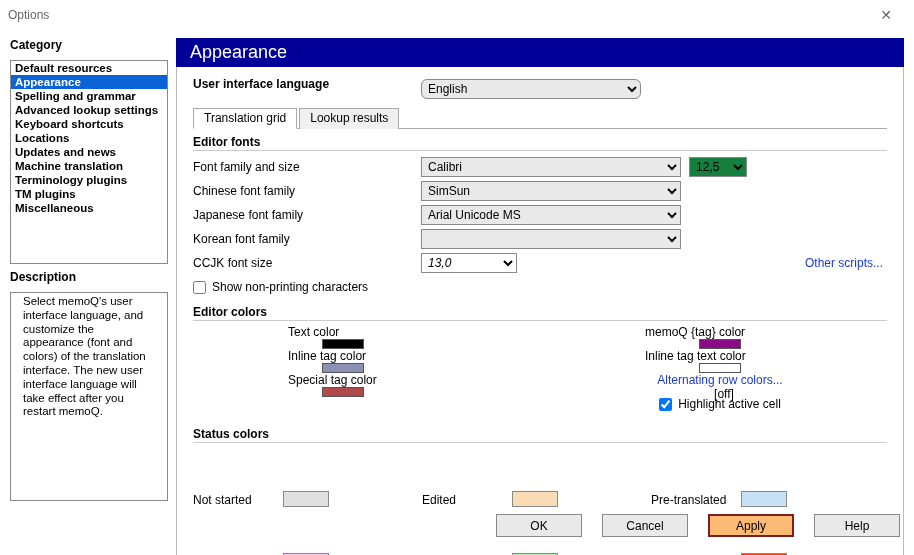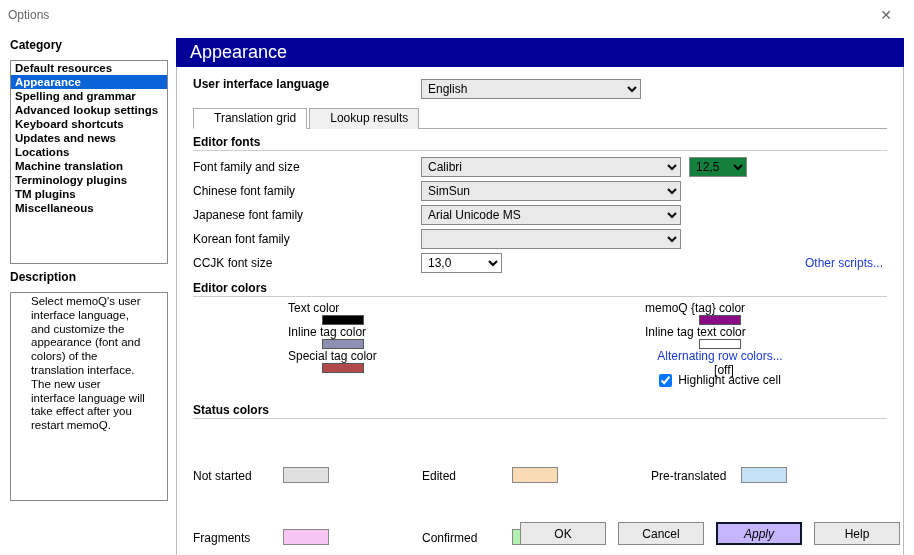--- a/index.html
+++ b/index.html
@@ -6,71 +6,71 @@
 body { background: #fff; font-size: 12px; color: #000; width: 914px; height: 555px; overflow: hidden; position: relative; }
 .titlebar { height: 30px; display: flex; align-items: center; padding: 0 8px; color: #666; font-size: 12px; }
 .titlebar .title { flex: 1; }
 .titlebar .close { width: 40px; text-align: center; cursor: pointer; font-size: 14px; color: #666; }
 .content { position: absolute; top: 38px; left: 10px; right: 10px; bottom: 54px; display: flex; gap: 8px; }
 .leftcol { width: 158px; display: flex; flex-direction: column; gap: 6px; }
 .label-hdr { font-weight: bold; font-size: 12px; margin-bottom: 2px; }
 .listbox { border: 1px solid #888; background: #fff; height: 204px; overflow: auto; font-weight: bold; }
 .listbox .item { padding: 0 4px; height: 14px; line-height: 14px; font-size: 11.5px; white-space: nowrap; cursor: default; }
 .listbox .item.selected { background: #0a64d8; color: #fff; }
-.descbox { border: 1px solid #888; background: #fff; flex: 1; padding: 2px 20px; font-size: 11.5px; line-height: 1.2; }
+.descbox { border: 1px solid #888; background: #fff; flex: 1; padding: 2px 12px; font-size: 11.5px; line-height: 1.2; }
 .rightcol { flex: 1; display: flex; flex-direction: column; }
 .banner { background: #000099; color: #fff; font-size: 18px; padding: 4px 14px; font-weight: 400; }
 .panel { border: 1px solid #bbb; border-top: none; padding: 10px 16px 12px 16px; flex: 1; }
 .panel h3 { font-size: 14px; font-weight: bold; margin-bottom: 10px; }
 .row { display: flex; align-items: center; margin-bottom: 6px; }
 .row .lbl { width: 228px; font-size: 12px; }
 select { font-size: 12px; height: 20px; border: 1px solid #888; background: #e9e9e9; padding: 0 2px; }
-.sel-lang { width: 220px; }
+.sel-lang { width: 220px; border-radius: 6px; }
 .tabs { margin-top: 6px; border-bottom: 1px solid #aaa; display: flex; font-size: 12px; }
-.tabs .tab { padding: 2px 10px 3px 20px; border: 1px solid #aaa; border-bottom: none; margin-right: 2px; background: #f0f0f0; cursor: pointer; position: relative; top: 1px; }
+.tabs .tab { padding: 2px 10px 3px 10px; border: 1px solid #aaa; border-bottom: none; margin-right: 2px; background: #f0f0f0; cursor: pointer; position: relative; top: 1px; }
 .tabs .tab.active { background: #fff; border-bottom: 1px solid #fff; }
 .section-hdr { font-weight: bold; font-size: 12px; margin: 6px 0 4px 0; border-bottom: 1px solid #ccc; padding-bottom: 1px; }
 .frow { display: flex; align-items: center; height: 24px; font-size: 12px; }
 .frow .flbl { width: 228px; }
 .sel-font { width: 260px; }
 .sel-size { width: 58px; margin-left: 8px; }
-.sel-sizealone { width: 81px; }
+.sel-sizealone { width: 96px; font-style: italic; }
 .link { color: #1a3bd6; cursor: pointer; }
 .checkbox { display: inline-flex; align-items: center; gap: 6px; font-size: 12px; }
 .checkbox input { width: 13px; height: 13px; }
 .coloritem { display: flex; align-items: center; height: 24px; flex-direction: column; }
 .coloritem .clbl { width: 110px; font-size: 12px; }
 .swatch { width: 42px; height: 16px; border: 1px solid #555; cursor: pointer; }
 .statusrow { display: flex; gap: 0; margin-top: 2px; }
 .statusitem { display: flex; align-items: flex-end; width: 33%; margin-top: 44px; }
 .statusitem .slbl { width: 90px; font-size: 12px; }
 .sswatch { width: 46px; height: 16px; border: 1px solid #888; cursor: pointer; }
-.bottombar { position: absolute; bottom: 10px; right: 14px; display: flex; gap: 12px; }
+.bottombar { position: absolute; bottom: 18px; right: 14px; display: flex; gap: 20px; }
 .btn { width: 86px; height: 23px; border: 1px solid #888; background: #e9e9e9; font-size: 12px; cursor: pointer; display: flex; align-items: center; justify-content: center; }
-.btn.primary { border: 2px solid #0f172a; background: #c4b5fd; font-style: italic; }
+.btn.primary { border: 2px solid #7f1d1d; background: #fdba74; }
 </style>
 </head>
 <body>
 
 <div class="titlebar">
   <span class="title">Options</span>
   <span class="close">✕</span>
 </div>
 
 <div class="content">
   <div class="leftcol">
     <div class="label-hdr">Category</div>
     <div class="listbox" id="catlist">
         <div class="item">Default resources</div>
         <div class="item selected">Appearance</div>
         <div class="item">Spelling and grammar</div>
         <div class="item">Advanced lookup settings</div>
         <div class="item">Keyboard shortcuts</div>
+        <div class="item">Locations</div>
         <div class="item">Updates and news</div>
-        <div class="item">Locations</div>
         <div class="item">Machine translation</div>
         <div class="item">Terminology plugins</div>
         <div class="item">TM plugins</div>
         <div class="item">Miscellaneous</div>
       </div>
     <div class="label-hdr">Description</div>
     <div class="descbox">Select memoQ's user interface language, and customize the appearance (font and colors) of the translation interface. The new user interface language will take effect after you restart memoQ.</div>
   </div>
 
   <div class="rightcol">
@@ -104,20 +104,26 @@
       <div class="frow">
         <span class="flbl">Korean font family</span>
         <select class="sel-font"><option></option></select>
       </div>
       <div class="frow">
         <span class="flbl">CCJK font size</span>
         <select class="sel-sizealone" style="background:#fff"><option>13,0</option></select>
         <span style="flex:1"></span>
         <span class="link" style="margin-right:4px">Other scripts...</span>
       </div>
+      <div class="frow">
+        <label class="checkbox">
+          <input type="checkbox" id="chk-nonprint" style="">
+          <span>Show non-printing characters</span>
+        </label>
+      </div>
 
       <div class="section-hdr">Editor colors</div>
 
       <div style="display:flex">
         <div style="width:300px">
           <div class="coloritem">
             <span class="clbl">Text color</span>
             <span style="flex:1"></span>
             <span class="swatch" style="background:#000000"></span>
           </div>

